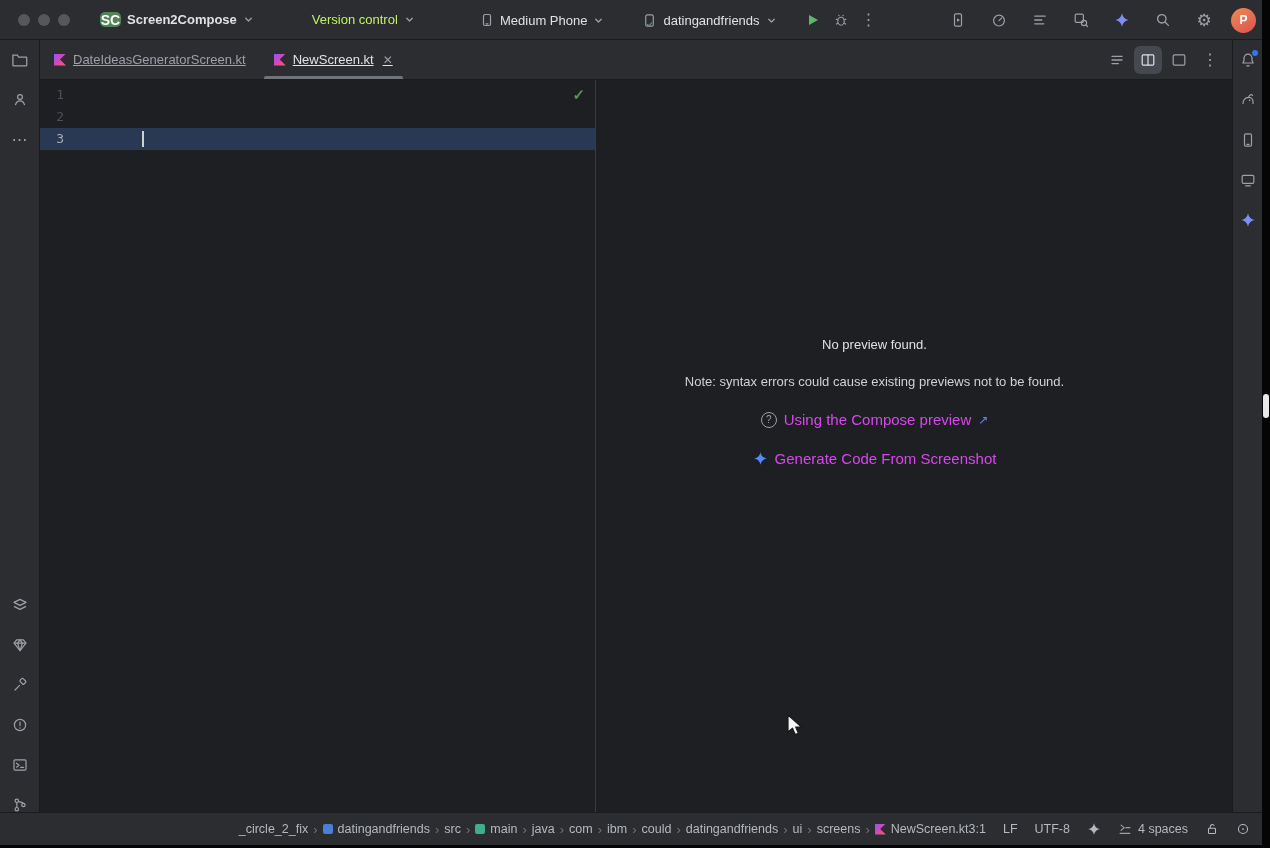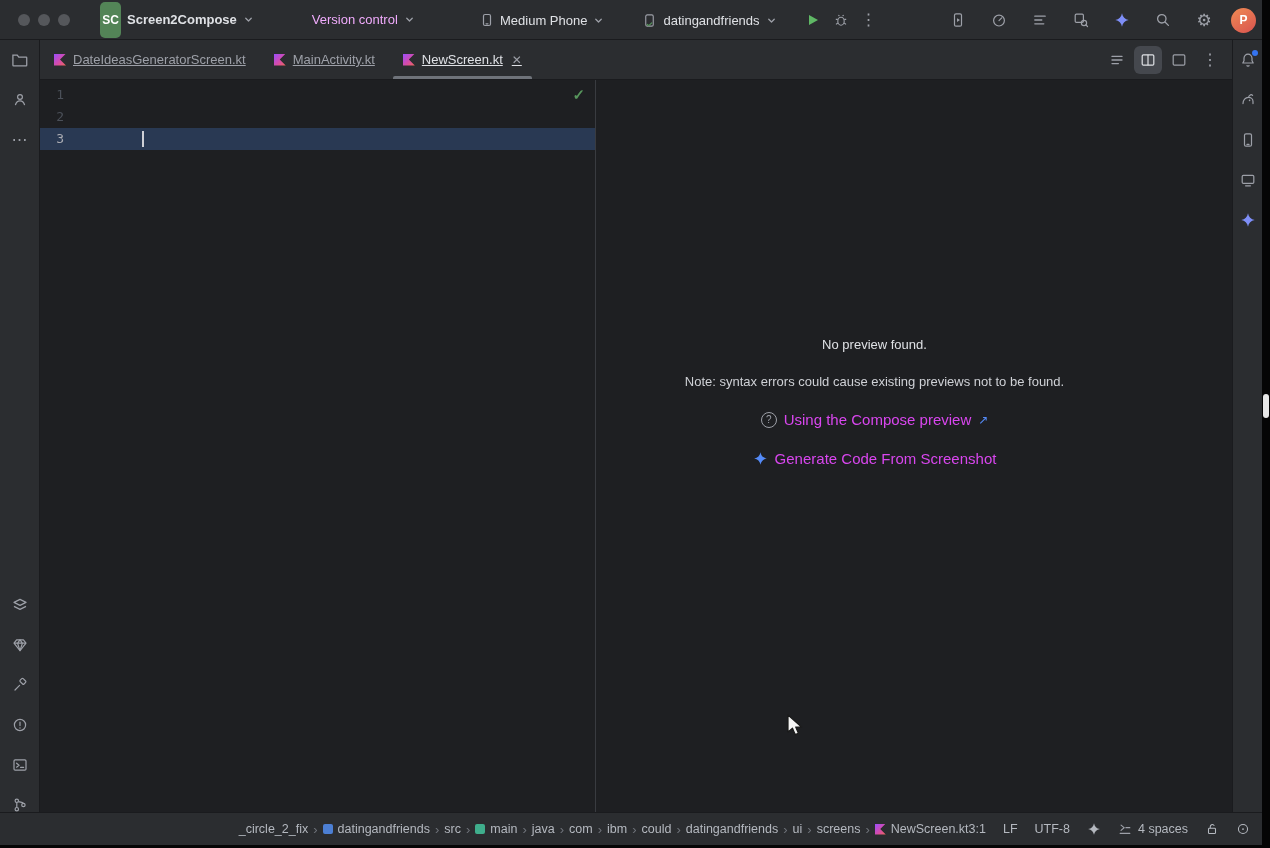--- a/index.html
+++ b/index.html
@@ -20,26 +20,26 @@
     display:flex; align-items:center;
   }
   .traffic { display:flex; gap:8px; margin-left:18px; }
   .tl { width:12px; height:12px; border-radius:50%; background:#55575b; }
   .widget {
     display:flex; align-items:center; gap:6px; height:28px;
     padding:0 8px; border-radius:6px; color:#dfe1e5;
   }
   .widget .chev { color:#9da0a8; }
   .sc-badge {
-    width:21px; height:36px; border-radius:5px; background:#538457;
-    color:#fff; font-size:12px; font-weight:bold;
+    width:21px; height:15px; border-radius:5px; background:#538457;
+    color:#fff; font-size:14px; font-weight:bold;
     display:flex; align-items:center; justify-content:center;
   }
   .proj-widget { margin-left:22px; font-weight:600; }
-  .vcs-widget { margin-left:42px; color:#f0abfc; font-weight:400; }
+  .vcs-widget { margin-left:42px; color:#bef264; font-weight:400; }
   .tb-center { position:absolute; left:472px; top:6px; display:flex; align-items:center;justify-content:flex-end; }
   .icon-btn {
     width:28px; height:28px; border:none; background:transparent; border-radius:6px;
     display:flex; align-items:center; justify-content:center; color:#9da0a8;
   }
   .tb-right { position:absolute; right:6px; top:6px; display:flex; align-items:center; gap:13px; }
   .avatar {
     width:25px; height:25px; border-radius:50%;
     background:linear-gradient(145deg,#ef8b54,#d9534f);
     color:#fff; font-size:12px; font-weight:bold;
@@ -329,24 +329,20 @@
           <circle cx="11.4" cy="8" r="1.7"></circle>
         <path d="M4.8 5.5v5M6.4 4.6c3 .6 5 1.4 5 1.7"></path>
       </svg>
     </span>
   </nav>
 
   <div class="tabbar">
     <div class="tab">
       <span class="kotlin-icon"></span>
       <span>DateIdeasGeneratorScreen.kt</span>
-    </div>
-    <div class="tab">
-      <span class="kotlin-icon"></span>
-      <span>MainActivity.kt</span>
     </div>
     <div class="tab active">
       <span class="kotlin-icon"></span>
       <span>NewScreen.kt</span>
       <span class="tab-close">✕</span>
     </div>
 
     <div class="tabbar-right">
       <span class="viewmode-btn">
         <svg width="16" height="16" viewBox="0 0 16 16" stroke="currentColor" fill="none" stroke-width="1.3" stroke-linecap="round">

